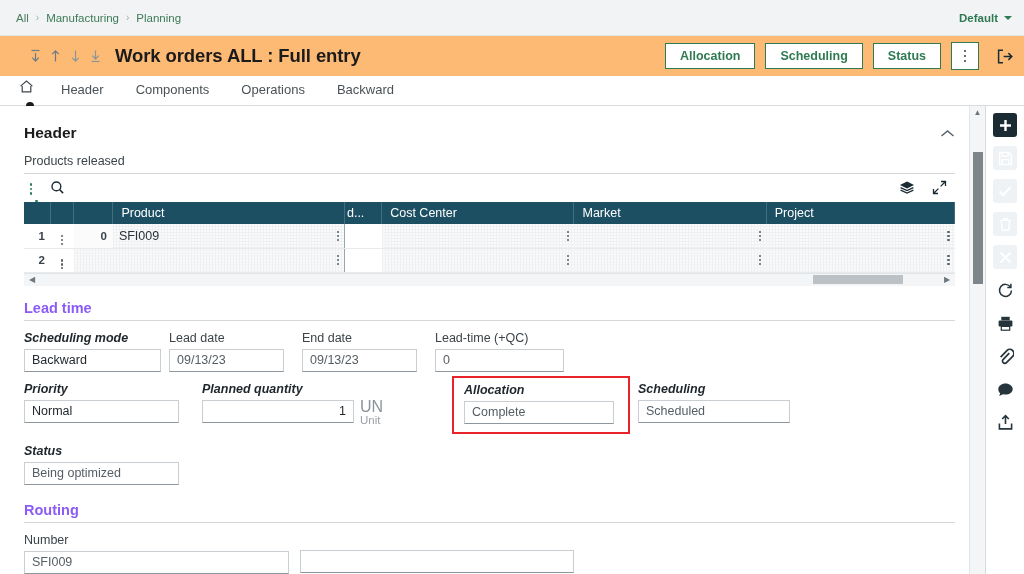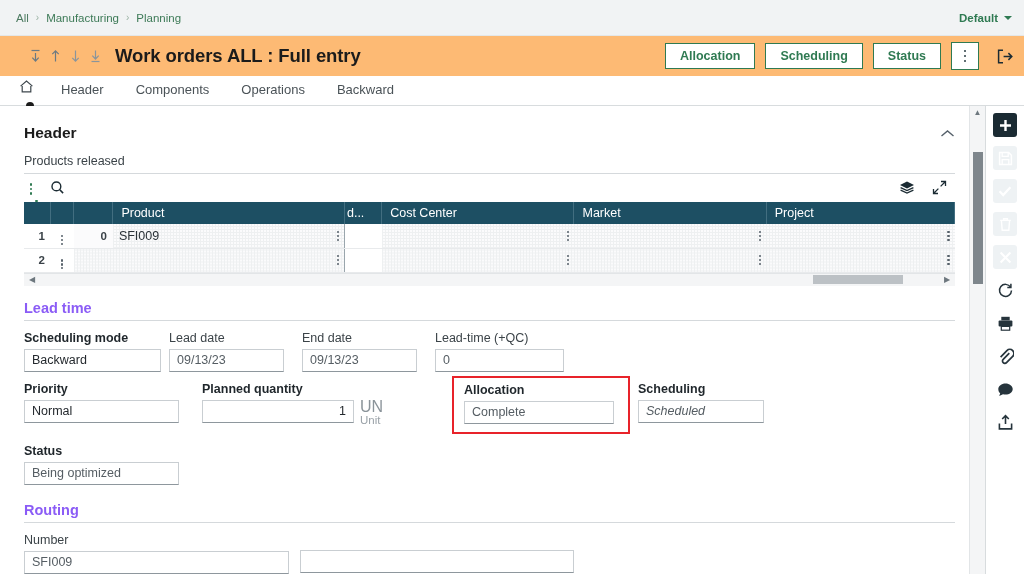--- a/index.html
+++ b/index.html
@@ -119,21 +119,21 @@
   .hs-l{ width:16px; text-align:center; font-size:8px; color:#6d777e;}
   .hs-track{ flex:1; position:relative; height:9px;}
   .hs-thumb{ position:absolute; right:36px; top:0; width:90px; height:9px; background:#bcc1c5;}
   .hs-r{ width:16px; text-align:center; font-size:8px; color:#6d777e;}
 
   
   .fsec-title{ font-size:14.5px; font-weight:bold; color:#8b5cf6; margin:14px 0 2px 0;}
   .fgrid{ display:flex; flex-wrap:wrap; }
   .fld{ margin:10px 0 0 0; }
   .flabel{ font-size:12.5px; color:#3b4348; margin-bottom:4px; white-space:nowrap;}
-  .flabel.b{ font-weight:bold; color:#1f262b;}
+  .flabel.b{ font-weight:bold; color:#1f262b;font-style:italic;}
   .finput{
     height:23px; border:1px solid #c9ced2; background:#fff; font-size:12.5px; color:#555d63;
     padding:0 7px; line-height:21px; font-family:"Liberation Sans", sans-serif; width:100%;
     border-bottom:1px solid #8e979d;
   }
   .finput.dark{ color:#24292e; }
   .finput.right{ text-align:right; }
   .unit{ font-size:16px; color:#8b949a; line-height:15px; }
   .unit2{ font-size:11.5px; color:#9aa2a8; }
   .redbox{ border:2.5px solid #e8232a; padding:5px 10px 8px 10px; }
@@ -428,21 +428,21 @@
         <div class="fld" style="width:92px; padding-top:17px">
           <div class="unit">UN</div>
           <div class="unit2">Unit</div>
         </div>
         <div class="fld redbox" style="width:178px; margin-top:4px">
           <div class="flabel b">Allocation</div>
           <input class="finput" style="width: 150px;" value="Complete">
         </div>
         <div class="fld" style="width:170px; margin-left:8px">
           <div class="flabel b">Scheduling</div>
-          <input class="finput" style="width: 126px; font-style: italic;" value="Scheduled">
+          <input class="finput" style="width: 152px;" value="Scheduled">
         </div>
       </div>
 
       <div class="fgrid">
         <div class="fld" style="width:178px">
           <div class="flabel b">Status</div>
           <input class="finput" style="width: 155px;" value="Being optimized">
         </div>
       </div>
 

